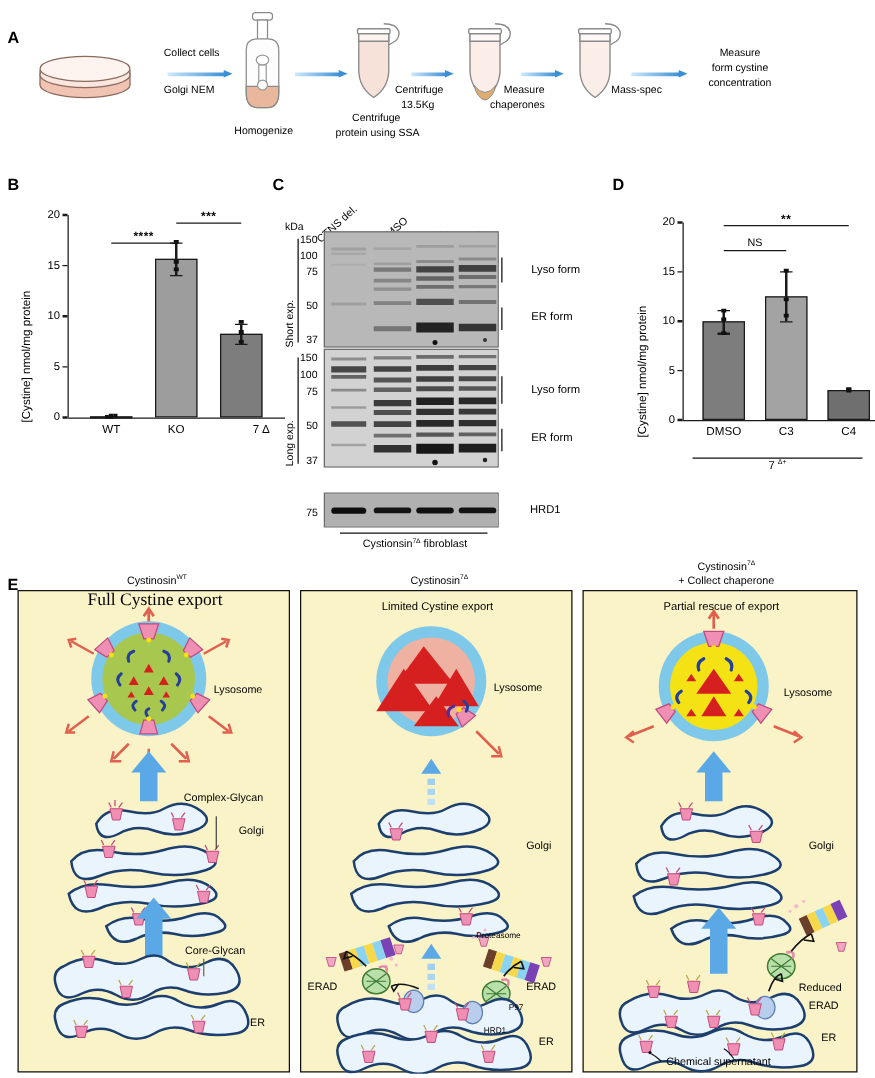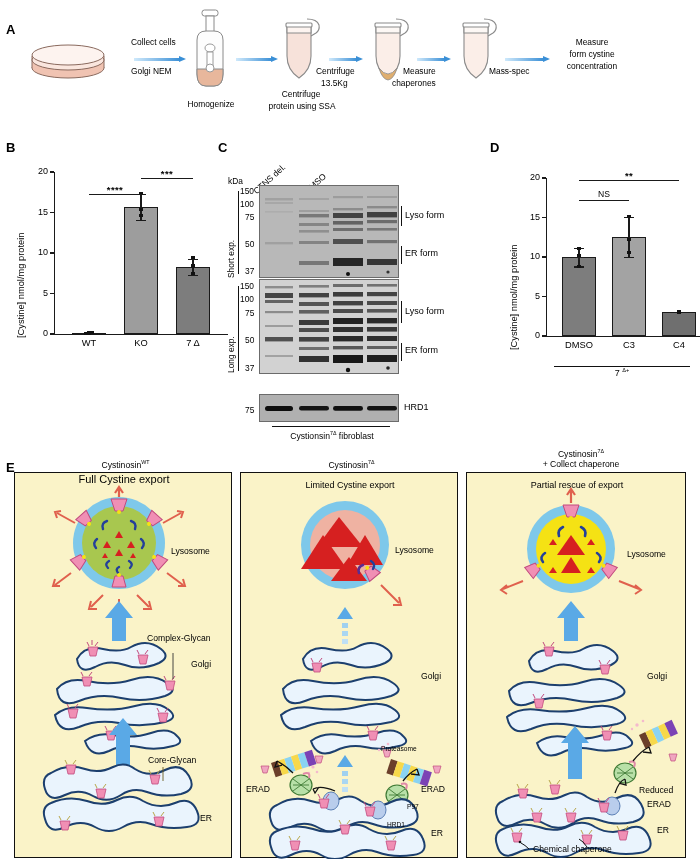--- a/index.html
+++ b/index.html
@@ -35,21 +35,21 @@
   .xcat{ position:absolute; font-size:9.3px; text-align:center; white-space:nowrap; }
   .sigline{ position:absolute; background:#1a1a1a; height:1.2px; }
   .sigtxt{ position:absolute; font-size:9.5px; font-weight:bold; letter-spacing:.4px; white-space:nowrap; }
   .nstxt{ position:absolute; font-size:8.6px; white-space:nowrap; }
 
   
   .blotbox{ position:absolute; border:1px solid #6b6b6b; overflow:hidden; }
   .lanelabel{ position:absolute; font-size:8.6px; white-space:nowrap; transform-origin:0 100%; }
   .mw{ position:absolute; font-size:8.4px; white-space:nowrap; }
   .bracket{ position:absolute; border-left:1.2px solid #111; }
-  .rlabel{ position:absolute; font-size:9px; white-space:nowrap; }
+  .rlabel{ position:absolute; font-size:9px; white-space:nowrap;margin-left:20px; }
 
   
   .ecell{ position:absolute; background:#faf3c8; border:1.6px solid #111; }
   .ehead{ position:absolute; font-size:8.6px; text-align:center; white-space:nowrap; }
   .etitle{ position:absolute; font-size:9px; text-align:center; white-space:nowrap; }
   .elabel{ position:absolute; font-size:8.6px; white-space:nowrap; }
   .elabel.sm{ font-size:6.6px; }
   sup{ font-size:.62em; vertical-align:super; }
 </style>
 </head>
@@ -169,21 +169,21 @@
       <div class="pt" style="left: 139.4px; top: 69.66px;"></div>
       <div class="pt" style="left: 139.4px; top: 76.14px;"></div>
       <div class="xcat" style="left: 114px; top: 200px; width: 54px;">KO</div>
       <div class="bar" style="left: 176px; top: 128.77px; width: 34px; height: 67.23px; background: rgb(125, 125, 125);"></div>
       <div class="errbar" style="left: 192.4px; top: 120.67px; height: 16.2px;"></div>
       <div class="errcap" style="left: 188px; top: 120.67px; width: 10px;"></div>
       <div class="errcap" style="left: 188px; top: 136.87px; width: 10px;"></div>
       <div class="pt" style="left: 191.4px; top: 118.26px;"></div>
       <div class="pt" style="left: 191.4px; top: 126.36px;"></div>
       <div class="pt" style="left: 191.4px; top: 133.65px;"></div>
-      <div class="xcat" style="left: 166px; top: 200px; width: 54px;">7 Δ</div>
+      <div class="xcat" style="left: 182px; top: 200px; width: 54px;">7 Δ</div>
       <div class="sigline" style="left: 89px; top: 56px; width: 52px;"></div>
       <div class="sigtxt" style="left: 103px; top: 46px; width: 24px; text-align: center;">****</div>
       <div class="sigline" style="left: 141px; top: 40px; width: 52px;"></div>
       <div class="sigtxt" style="left: 155px; top: 30px; width: 24px; text-align: center;">***</div>
     </div>
 </div>
 
 <div id="panelC" style="position:absolute; left:212px; top:138px; width:258px; height:300px;">
   <div class="panel-letter" style="left:6px; top:2px;">C</div>
 
@@ -375,21 +375,21 @@
 
 <div id="panelE" style="position:absolute; left:0; top:448px; width:700px; height:414px;">
   <div class="panel-letter" style="left:6px; top:12px;">E</div>
 
   <div class="ehead" style="left:18px; top:11px; width:215px;"><span>Cystinosin</span><sup>WT</sup></div>
   <div class="ehead" style="left:244px; top:11px; width:215px;"><span>Cystinosin</span><sup>7Δ</sup></div>
   <div class="ehead" style="left:470px; top:0px; width:222px;"><span>Cystinosin</span><sup>7Δ</sup></div>
   <div class="ehead" style="left:470px; top:11px; width:222px;">+ Collect chaperone</div>
 
   <div class="ecell" style="left:14px; top:24px; width:218px; height:386px;">
-    <div class="etitle" style="left:0; top:0; width:218px; font-size:11px;">Full Cystine export</div>
+    <div class="etitle" style="left:0; top:0; width:218px; font-size:14px;font-family:Liberation Serif, serif;">Full Cystine export</div>
 
     <svg width="218" height="386" style="position:absolute;left:0;top:0;">
 
       <path d="M104 28 L104 16 M100 20 L104 14 L108 20" stroke="#e0604d" stroke-width="2.2" fill="none"></path>
 
       <circle cx="104" cy="70" r="46" fill="#7ec8ea"></circle>
       <circle cx="104" cy="70" r="37" fill="#a8c74f"></circle>
 
       <g fill="#d62020">
         <polygon points="104,58 108,65 100,65"></polygon>
@@ -826,16 +826,16 @@
 
       <path d="M62 376 q-4 -4 -8 -6" stroke="#111" stroke-width="1" fill="none"></path>
       <circle cx="53" cy="369" r="1.3" fill="#111"></circle>
       <path d="M120 374 q-4 -6 -8 -8" stroke="#111" stroke-width="1" fill="none"></path>
     </svg>
 
     <div class="elabel" style="left:160px; top:76px;">Lysosome</div>
     <div class="elabel" style="left:180px; top:198px;">Golgi</div>
     <div class="elabel" style="left:172px; top:312px;">Reduced</div>
     <div class="elabel" style="left:180px; top:326px;">ERAD</div>
-    <div class="elabel" style="left:66px; top:371px;">Chemical chaperone</div>
+    <div class="elabel" style="left:66px; top:371px;">Chemical supernatant</div>
     <div class="elabel" style="left:190px; top:352px;">ER</div>
   </div>
 </div>
 
 </body></html>

